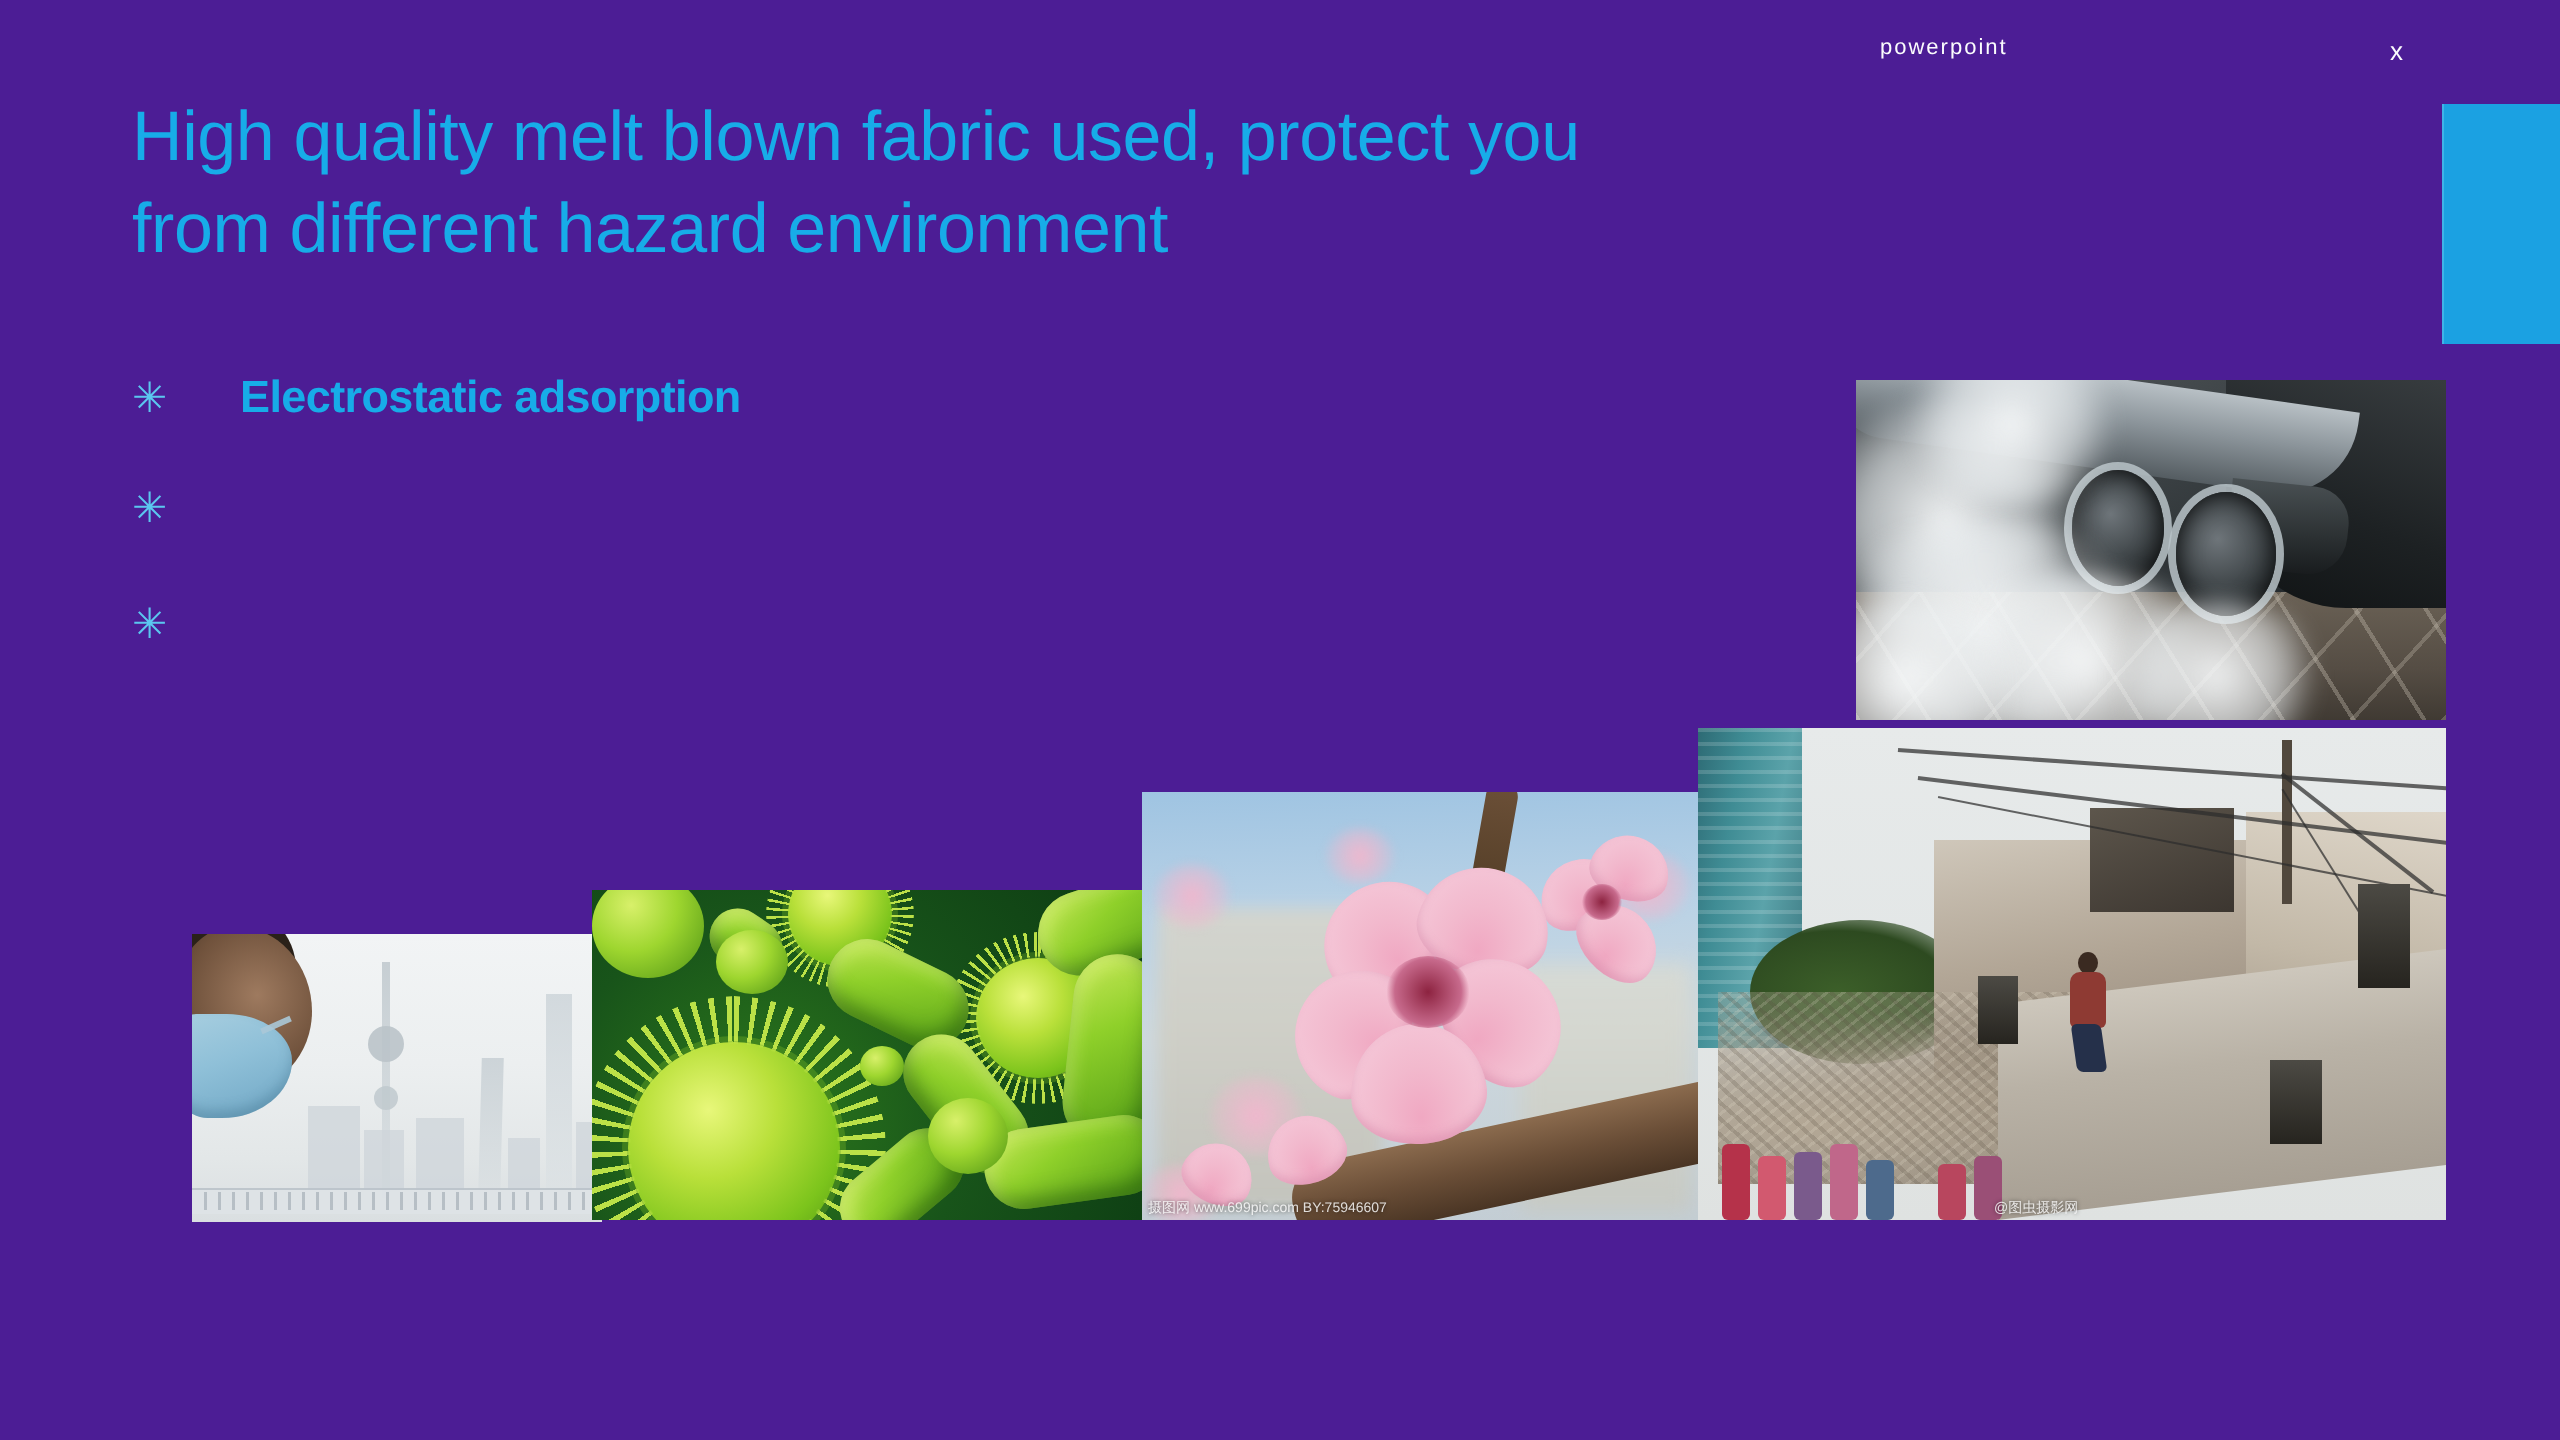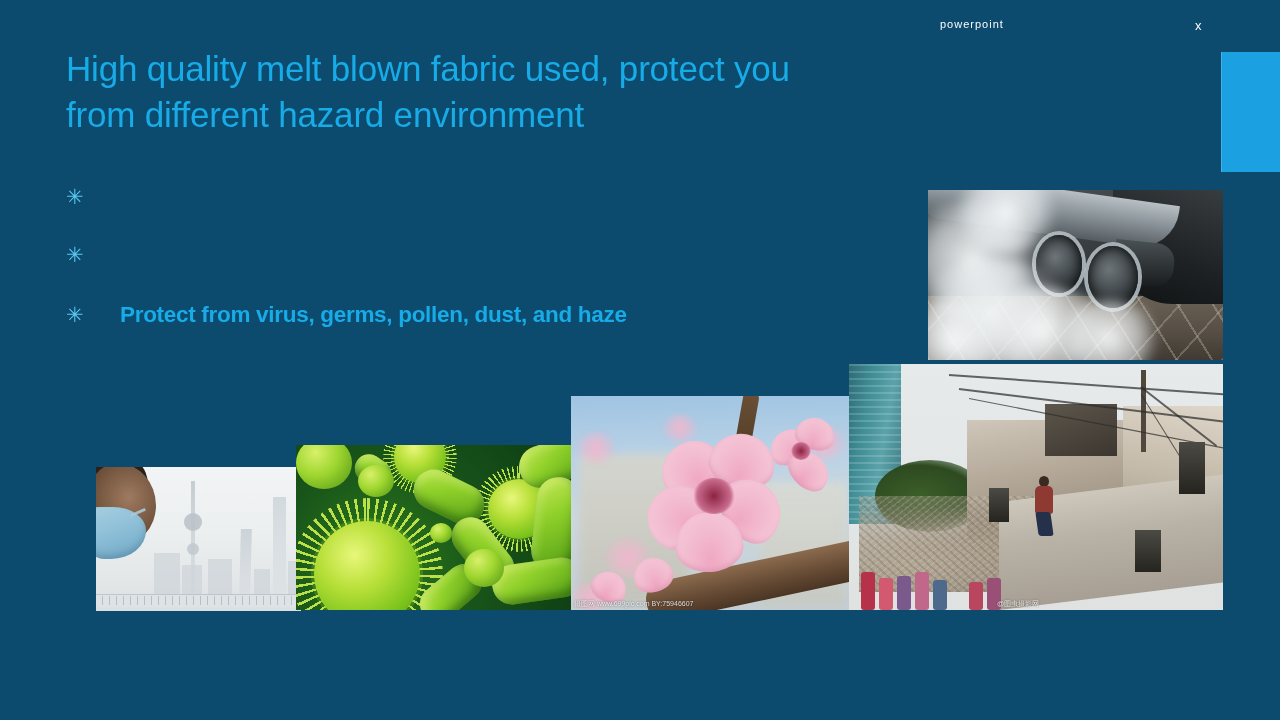--- a/index.html
+++ b/index.html
@@ -9,21 +9,21 @@
     height: 720px;
     overflow: hidden;
     background: #ffffff;
     font-family: "Liberation Sans", sans-serif;
   }
 
   #slide {
     position: relative;
     width: 1280px;
     height: 720px;
-    background: #0c4a6e;
+    background: #4c1d95;
     overflow: hidden;
   }
 
   
   .faint-mark {
     position: absolute;
     color: #fbfcfd;
     font-size: 11px;
     letter-spacing: 1px;
     white-space: nowrap;
@@ -370,29 +370,29 @@
 
   <div id="accent-bar"></div>
 
   <div id="title">High quality melt blown fabric used, protect you
 from different hazard environment</div>
 
   <div id="bullets">
 
     <div class="bullet-row">
       <span class="bullet-marker">✳</span>
+      <span class="bullet-label">Electrostatic adsorption</span>
     </div>
 
     <div class="bullet-row">
       <span class="bullet-marker">✳</span>
     </div>
 
     <div class="bullet-row">
       <span class="bullet-marker">✳</span>
-      <span class="bullet-label">Protect from virus, germs,  pollen,  dust, and haze</span>
     </div>
 
   </div>
 
   <div class="photo" id="photo-haze">
     <div class="scene">
       <div class="sky"></div>
       <div class="tower-pearl"></div>
       <div class="pearl-ball-a"></div>
       <div class="pearl-ball-b"></div>

